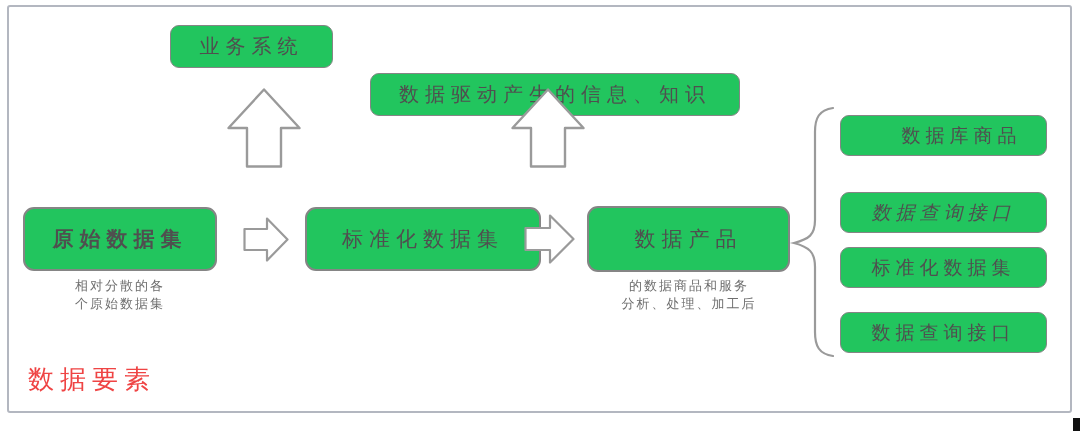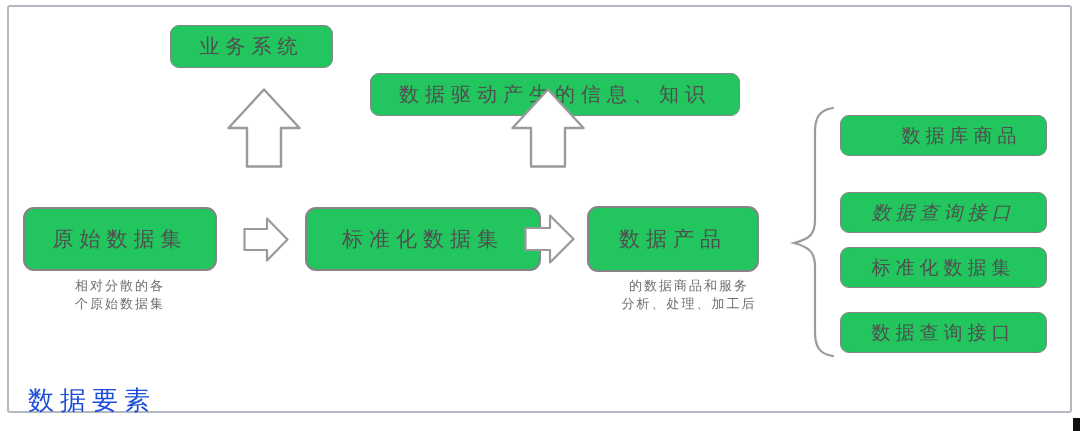--- a/index.html
+++ b/index.html
@@ -46,22 +46,21 @@
     line-height: 18px;
     letter-spacing: 2px;
     text-align: center;
   }
   .icon { position: absolute; }
   .bottom-label {
     position: absolute;
     left: 28px; top: 362px;
     font-size: 26px;
     letter-spacing: 6px;
-    color: #1d4ed8;
-    margin-top: 21px;
+    color: #ef4444;
   }
   .black-corner {
     position: absolute;
     left: 1073px; top: 418px;
     width: 7px; height: 13px;
     background: #111111;
   }
 </style>
 </head>
 <body>
@@ -77,37 +76,37 @@
     <span>数据驱动产生的信息、知识</span>
   </div>
 
   <svg class="icon" style="left:227px; top:88px;" width="74" height="80" viewBox="0 0 74 80">
     <polygon points="37,1.5 72.5,40 54,40 54,78.5 20,78.5 20,40 1.5,40" fill="#ffffff" stroke="#9a9a9a" stroke-width="2.4" stroke-linejoin="round"></polygon>
   </svg>
   <svg class="icon" style="left:511px; top:88px;" width="74" height="80" viewBox="0 0 74 80">
     <polygon points="37,1.5 72.5,40 54,40 54,78.5 20,78.5 20,40 1.5,40" fill="#ffffff" stroke="#9a9a9a" stroke-width="2.4" stroke-linejoin="round"></polygon>
   </svg>
 
-  <div class="node flow-box" style="left:23px; top:207px; width:194px;">
+  <div class="node flow-box" style="left:23px; top:207px; width:194px;font-weight:bold;">
     <span>原始数据集</span>
   </div>
 
   <svg class="icon" style="left:243px; top:217px;" width="46" height="45" viewBox="0 0 46 45">
     <polygon points="1.5,12 24,12 24,1.5 44.5,22.5 24,43.5 24,33 1.5,33" fill="#ffffff" stroke="#9a9a9a" stroke-width="2.2" stroke-linejoin="round"></polygon>
   </svg>
 
   <div class="node flow-box" style="left:305px; top:207px; width:236px;">
     <span>标准化数据集</span>
   </div>
 
   <svg class="icon" style="left:524px; top:214px;" width="51" height="50" viewBox="0 0 51 50">
     <polygon points="1.5,14 26,14 26,1.5 49.5,25 26,48.5 26,36 1.5,36" fill="#ffffff" stroke="#9a9a9a" stroke-width="2.2" stroke-linejoin="round"></polygon>
   </svg>
 
-  <div class="node flow-box" style="left:587px; top:206px; width:172px; height:66px;">
+  <div class="node flow-box" style="left:587px; top:206px; width:203px; height:66px;">
     <span>数据产品</span>
   </div>
 
   <div class="caption" style="left:30px; top:277px; width:180px;">
     <div>相对分散的各</div>
     <div>个原始数据集</div>
   </div>
   <div class="caption" style="left:588px; top:277px; width:202px;">
     <div>的数据商品和服务</div>
     <div>分析、处理、加工后</div>

